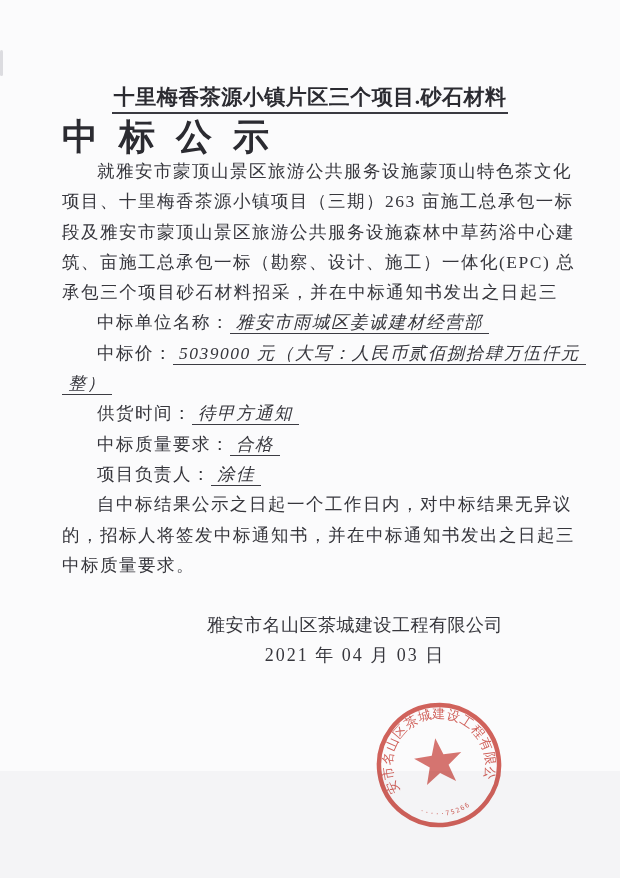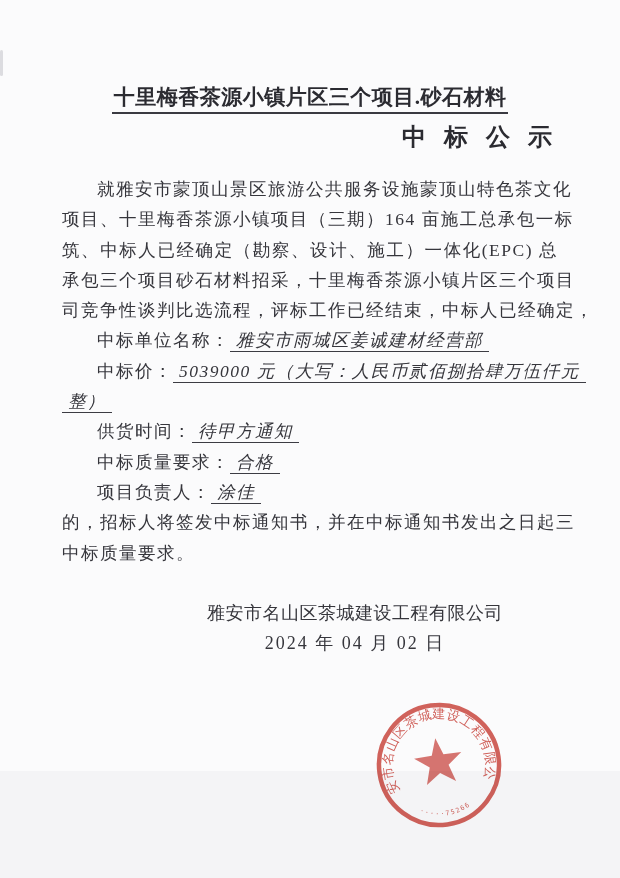--- a/index.html
+++ b/index.html
@@ -27,28 +27,27 @@
     line-height:26px;
     color:#2b2b31;
     letter-spacing:.5px;
   }
   .subject .u-title{
     border-bottom:2px solid #3a3a41;
     padding:0 2px 3px 2px;
   }
   .doc-title{
     margin:8px 0 0 0;
-    text-align:right;
-    font-size:24px;font-weight:bold;
+    text-align:left;
+    font-size:36px;font-weight:bold;
     letter-spacing:6px;
     line-height:38px;
     color:#2b2b31;
   }
   .body-block{
-    margin-top:18px;
     font-size:17.5px;
   }
   .line{
     line-height:30.3px;
     height:30.3px;
     letter-spacing:1.5px;
     white-space:nowrap;
     color:#36363c;
   }
   .line.fill{
@@ -87,37 +86,38 @@
   <div class="scan-mark"></div>
 
   <div class="subject">
     <span class="u-title">十里梅香茶源小镇片区三个项目.砂石材料</span>
   </div>
 
   <h1 class="doc-title">中 标 公 示</h1>
 
   <div class="body-block">
       <div class="line fill ind"><span>就雅安市蒙顶山景区旅游公共服务设施蒙顶山特色茶文化</span></div>
-      <div class="line fill"><span>项目、十里梅香茶源小镇项目（三期）164 亩施工总承包一标</span></div>
-      <div class="line fill"><span>筑、中标人已经确定（勘察、设计、施工）一体化(EPC) 总</span></div>
-      <div class="line fill"><span>承包三个项目砂石材料招采，十里梅香茶源小镇片区三个项目</span></div>
-      <div class="line fill"><span>司竞争性谈判比选流程，评标工作已经结束，中标人已经确定，</span></div>
+      <div class="line fill"><span>项目、十里梅香茶源小镇项目（三期）263 亩施工总承包一标</span></div>
+      <div class="line fill"><span>段及雅安市蒙顶山景区旅游公共服务设施森林中草药浴中心建</span></div>
+      <div class="line fill"><span>筑、亩施工总承包一标（勘察、设计、施工）一体化(EPC) 总</span></div>
+      <div class="line fill"><span>承包三个项目砂石材料招采，并在中标通知书发出之日起三</span></div>
       <div class="line ind"><span>中标单位名称：</span><span class="u">雅安市雨城区姜诚建材经营部</span></div>
       <div class="line fill ind"><span>中标价：</span><span class="u">5039000 元（大写：人民币贰佰捌拾肆万伍仟元</span></div>
       <div class="line"><span class="u">整）</span></div>
       <div class="line ind"><span>供货时间：</span><span class="u">待甲方通知</span></div>
       <div class="line ind"><span>中标质量要求：</span><span class="u">合格</span></div>
       <div class="line ind"><span>项目负责人：</span><span class="u">涂佳</span></div>
+      <div class="line fill ind"><span>自中标结果公示之日起一个工作日内，对中标结果无异议</span></div>
       <div class="line fill"><span>的，招标人将签发中标通知书，并在中标通知书发出之日起三</span></div>
       <div class="line"><span>中标质量要求。</span></div>
     </div>
 
   <div class="signature">
     <div class="sig-company">雅安市名山区茶城建设工程有限公司</div>
-    <div class="sig-date">2024 年 04 月 02 日</div>
+    <div class="sig-date">2021 年 04 月 03 日</div>
   </div>
 
   <svg class="stamp" viewBox="0 0 146 146" xmlns="http://www.w3.org/2000/svg">
     <g transform="rotate(-8 73 73)">
       <circle cx="73" cy="73" r="60" fill="none" stroke="#cc453d" stroke-width="4.5"></circle>
       <polygon points="73,46 78.9,62.9 96.8,63.3 82.5,74.1 87.7,91.2 73,81 58.3,91.2 63.5,74.1 49.2,63.3 67.1,62.9" fill="#cc453d" fill-opacity="0.88"></polygon>
       <defs>
         <path id="arcTop" d="M 28.8 89.1 A 47 47 0 1 1 117.2 89.1" fill="none"></path>
         <path id="arcBottom" d="M 40.2 112.1 A 51 51 0 0 0 105.8 112.1" fill="none"></path>
       </defs>

